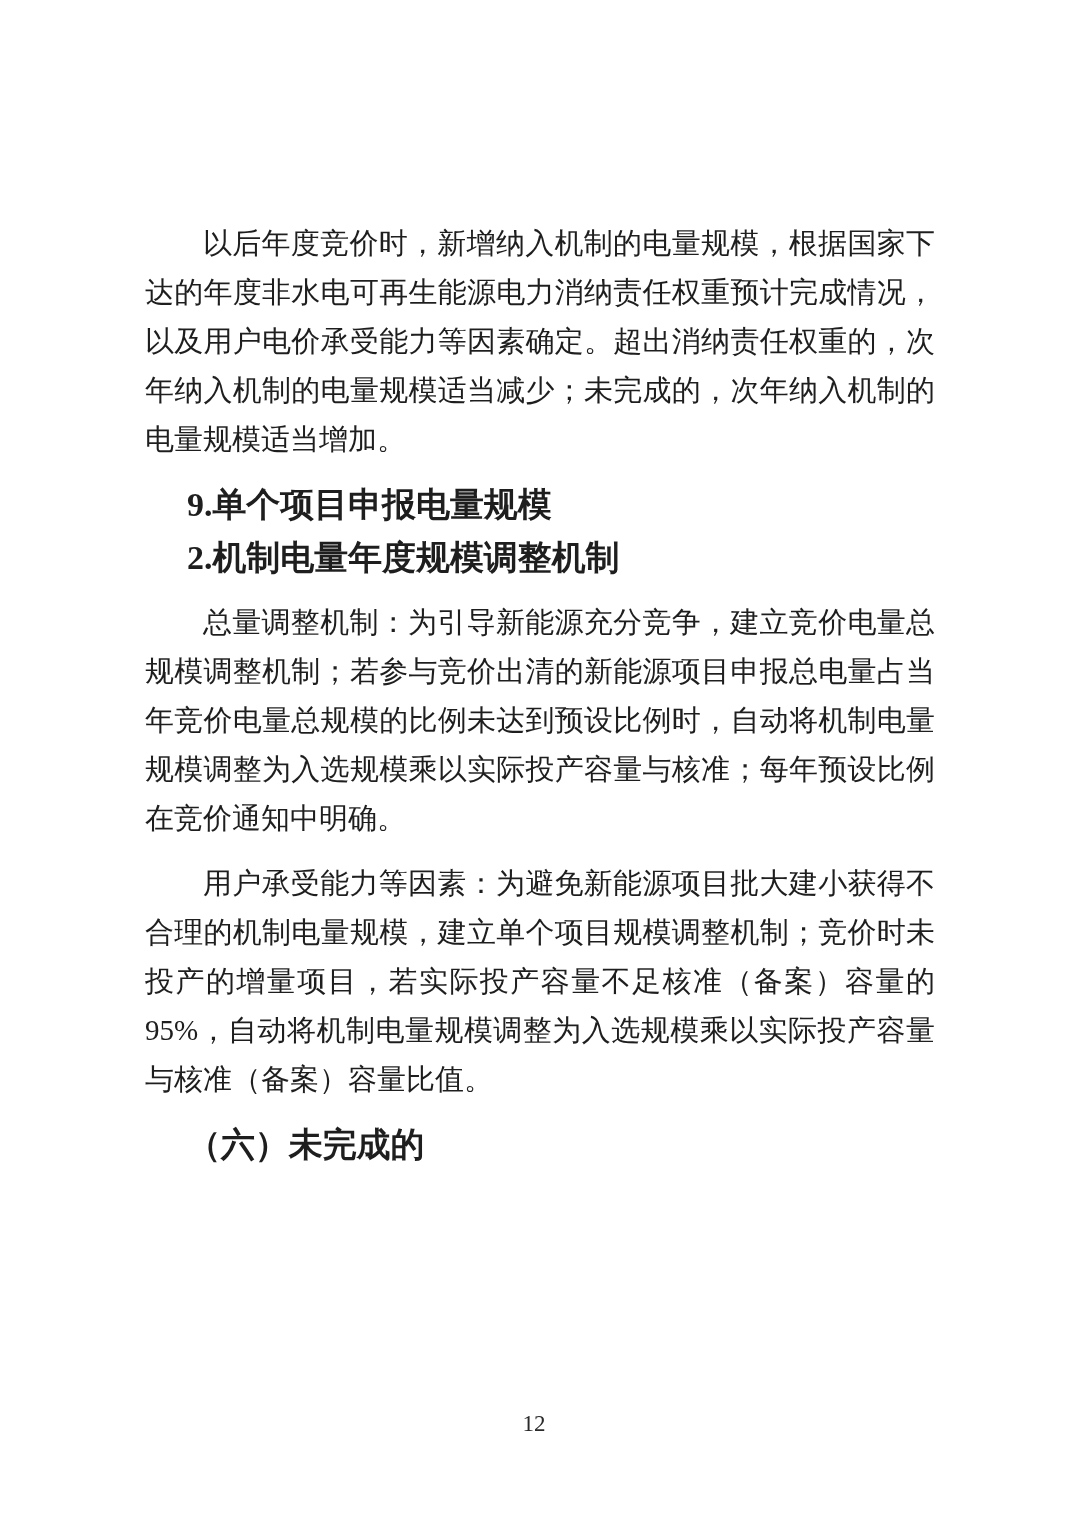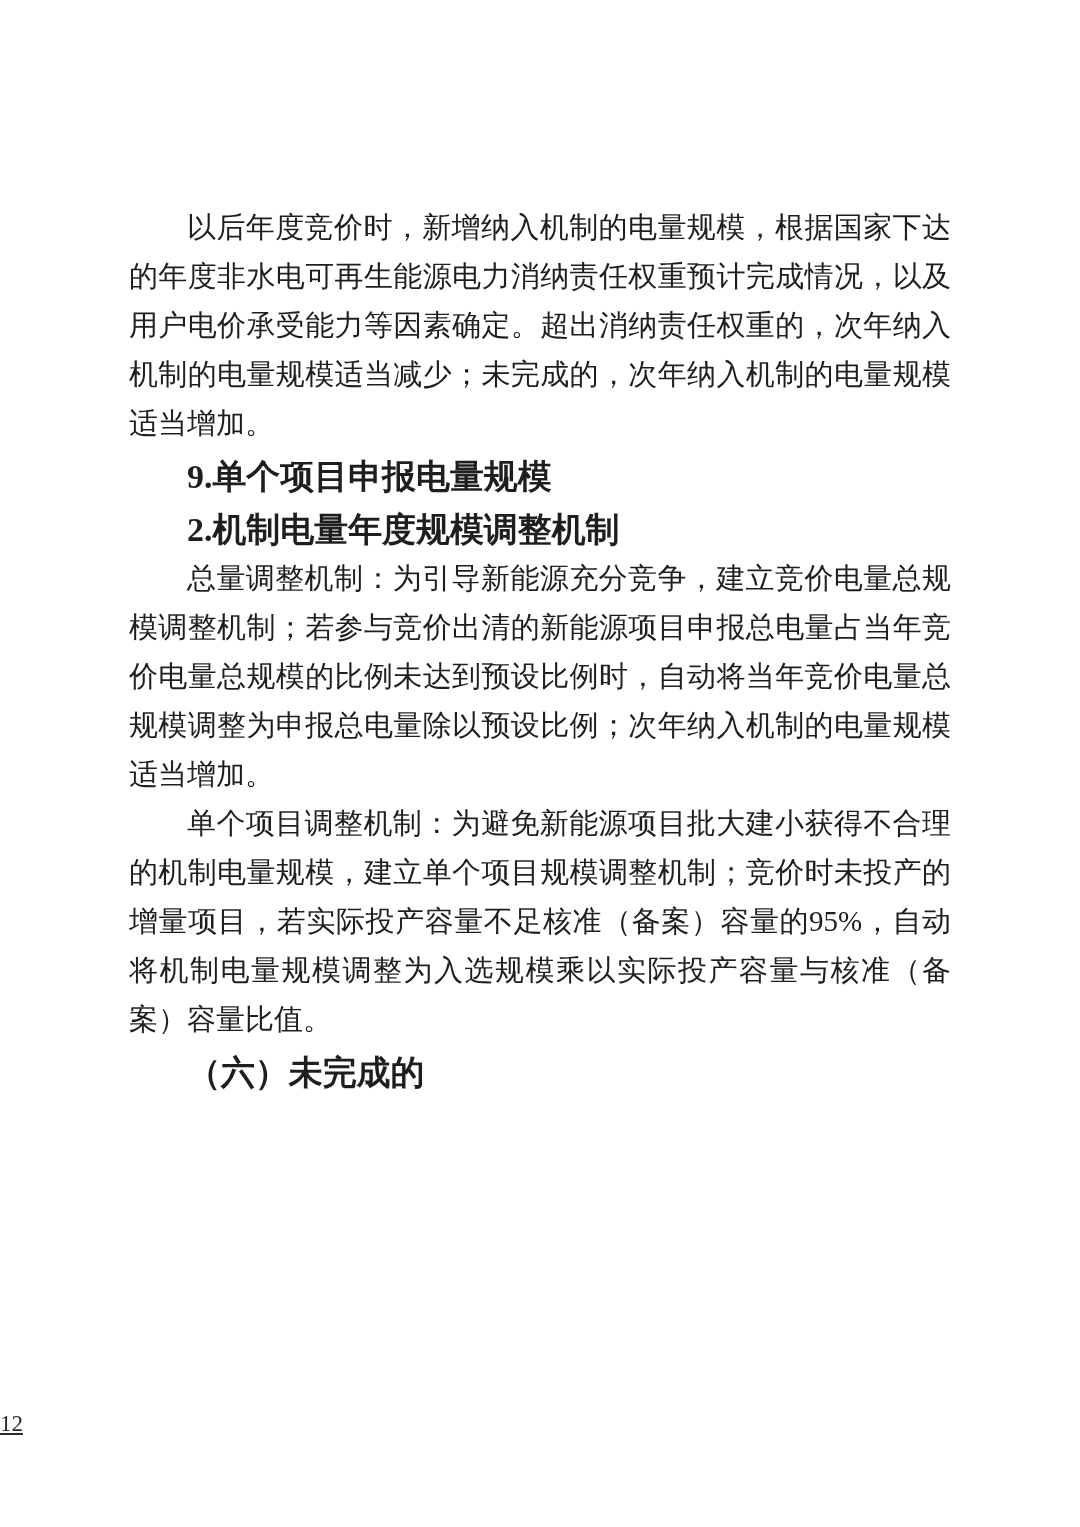--- a/index.html
+++ b/index.html
@@ -21,58 +21,58 @@
     position: absolute;
     left: 129px;
     top: 203px;
     width: 822px;
     font-size: 29px;
     line-height: 49px;
     text-align: justify;
     text-justify: inter-ideograph;
   }
   .para {
-    margin: 0;
+    margin: 16px;
     text-indent: 58px;
   }
   .heading {
     margin: 4px 0 0 0;
     text-indent: 58px;
     font-weight: bold;
   }
   .lead {
     font-weight: normal;
   }
   .page-number {
     position: absolute;
     left: 0;
     right: 12px;
     top: 1410px;
+    text-align: center;
     font-size: 23px;
     line-height: 28px;
     color: #2a2a2a;
-    text-decoration: underline;
   }
 </style>
 </head>
 <body>
 
 <div class="page">
   <div class="content">
 
     <p class="para">以后年度竞价时，新增纳入机制的电量规模，根据国家下达的年度非水电可再生能源电力消纳责任权重预计完成情况，以及用户电价承受能力等因素确定。超出消纳责任权重的，次年纳入机制的电量规模适当减少；未完成的，次年纳入机制的电量规模适当增加。</p>
 
     <h3 class="heading">9.单个项目申报电量规模</h3>
 
 
     <h3 class="heading">2.机制电量年度规模调整机制</h3>
 
-    <p class="para"><span class="lead">总量调整机制：</span><span>为引导新能源充分竞争，建立竞价电量总规模调整机制；若参与竞价出清的新能源项目申报总电量占当年竞价电量总规模的比例未达到预设比例时，自动将当年竞价电量总规模调整为申报总电量除以预设比例；次年纳入机制的电量规模适当增加。</span></p>
+    <p class="para"><span class="lead">总量调整机制：</span><span>为引导新能源充分竞争，建立竞价电量总规模调整机制；若参与竞价出清的新能源项目申报总电量占当年竞价电量总规模的比例未达到预设比例时，自动将机制电量规模调整为入选规模乘以实际投产容量与核准；每年预设比例在竞价通知中明确。</span></p>
 
-    <p class="para"><span class="lead">单个项目调整机制：</span><span>为避免新能源项目批大建小获得不合理的机制电量规模，建立单个项目规模调整机制；竞价时未投产的增量项目，若实际投产容量不足核准（备案）容量的95%，自动将机制电量规模调整为入选规模乘以实际投产容量与核准（备案）容量比值。</span></p>
+    <p class="para"><span class="lead">用户承受能力等因素：</span><span>为避免新能源项目批大建小获得不合理的机制电量规模，建立单个项目规模调整机制；竞价时未投产的增量项目，若实际投产容量不足核准（备案）容量的95%，自动将机制电量规模调整为入选规模乘以实际投产容量与核准（备案）容量比值。</span></p>
 
     <h3 class="heading">（六）未完成的</h3>
 
 
 
   </div>
 
   <div class="page-number">12</div>
 </div>
 

